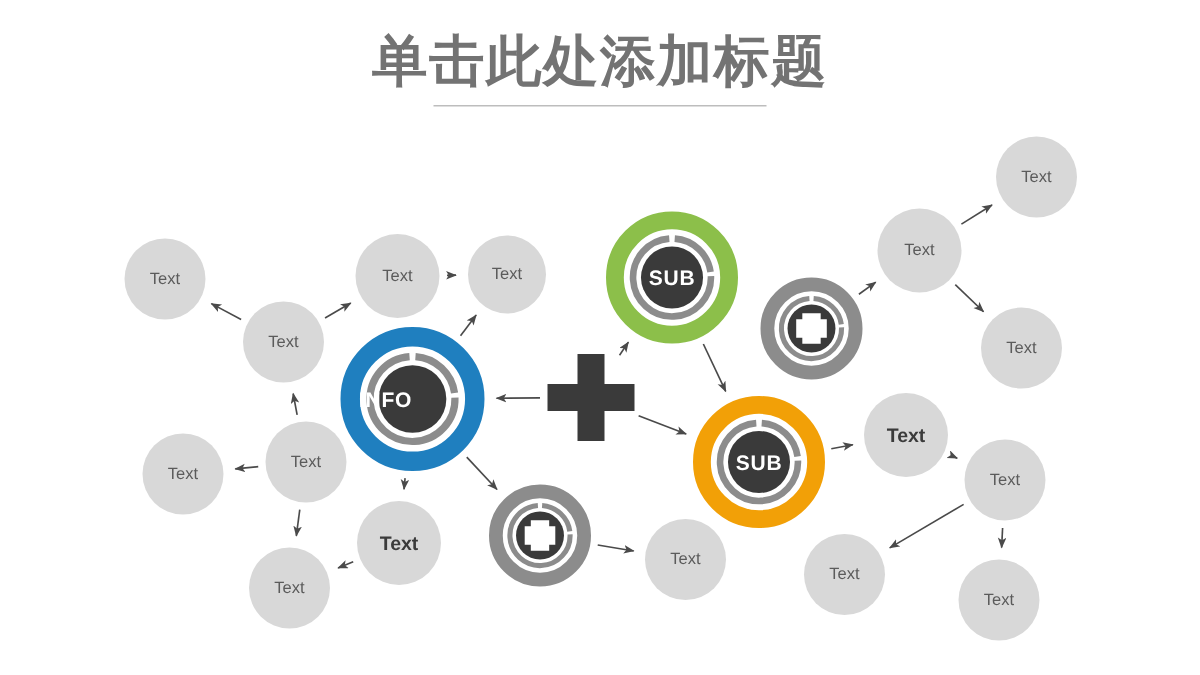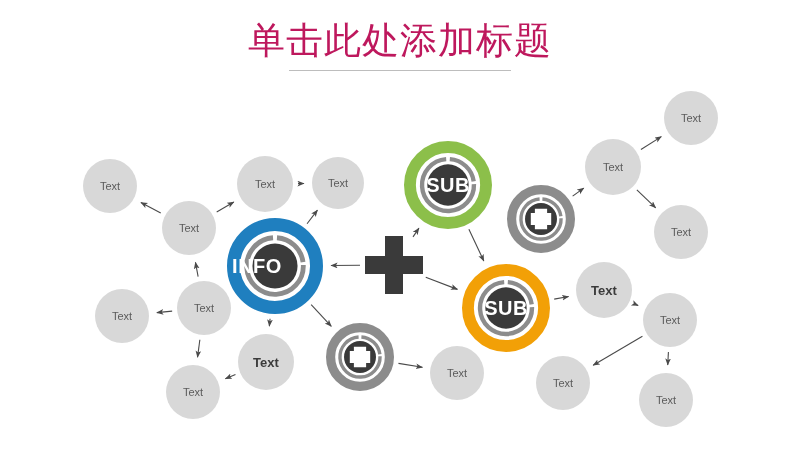--- a/index.html
+++ b/index.html
@@ -23,23 +23,23 @@
   #title-block {
     position: absolute;
     left: 0;
     top: 18px;
     width: 800px;
     text-align: center;
   }
   #slide-title {
     font-size: 37px;
     letter-spacing: 1px;
-    color: #be185d;
+    color: #737373;
     font-family: "DejaVu Sans", "Liberation Sans", sans-serif;
-    font-weight: 400;
+    font-weight: 700;
     line-height: 46px;
     white-space: nowrap;
   }
   #title-underline {
     width: 222px;
     height: 1px;
     background: #bdbdbd;
     margin: 6px auto 0 auto;
   }
   #diagram {
@@ -58,21 +58,21 @@
   .text-node-label {
     font-size: 11px;
     color: #5b5b5b;
   }
   .text-node-label.bold {
     font-size: 13px;
     font-weight: bold;
     color: #3b3b3b;
   }
   .hub-label {
-    font-size: 20px;
+    font-size: 14px;
     font-weight: bold;
     color: #ffffff;
     letter-spacing: 0.5px;
   }
 </style>
 </head>
 <body>
 
 <div id="slide">
 

